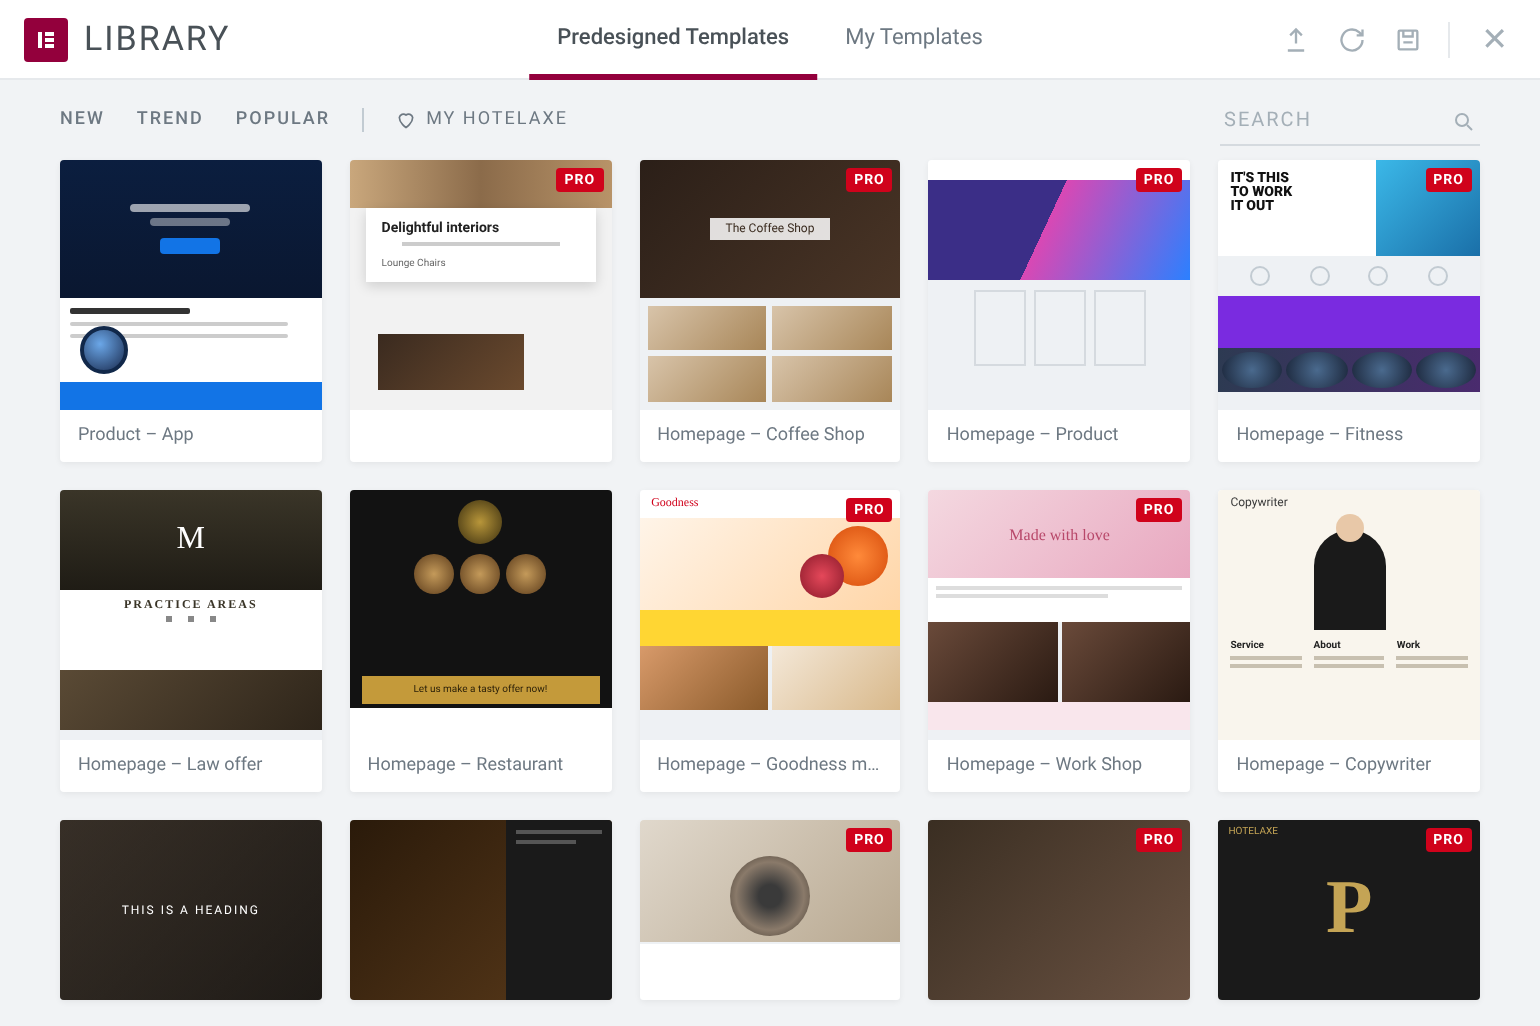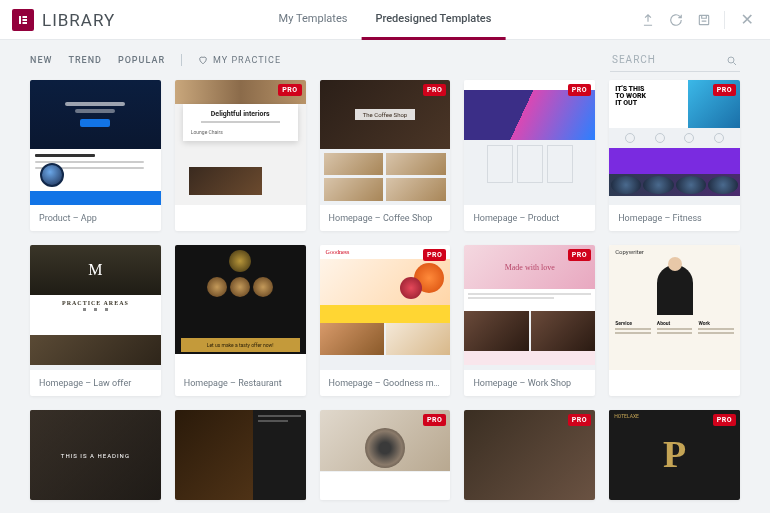--- a/index.html
+++ b/index.html
@@ -117,22 +117,22 @@
   <div class="logo-badge">
     <svg viewBox="0 0 24 24" fill="currentColor">
         <rect x="4" y="4" width="4" height="16"></rect>
         <rect x="11" y="4" width="9" height="4"></rect>
         <rect x="11" y="10" width="9" height="4"></rect>
         <rect x="11" y="16" width="9" height="4"></rect>
       </svg>
   </div>
   <div class="library-title">LIBRARY</div>
   <div class="tabs">
+    <div class="tab active">Predesigned Templates</div>
     <div class="tab">My Templates</div>
-    <div class="tab active">Predesigned Templates</div>
   </div>
   <div class="header-actions">
     <div class="icon-btn">
         <svg viewBox="0 0 24 24" fill="none" stroke="currentColor" stroke-width="2">
           <path d="M12 3v12M7 8l5-5 5 5M5 21h14"></path>
         </svg>
       </div>
     <div class="icon-btn">
         <svg viewBox="0 0 24 24" fill="none" stroke="currentColor" stroke-width="2">
           <path d="M21 12a9 9 0 1 1-3-6.7L21 8M21 3v5h-5"></path>
@@ -151,21 +151,21 @@
 
 <div class="toolbar">
   <span class="filter-link">NEW</span>
   <span class="filter-link">TREND</span>
   <span class="filter-link">POPULAR</span>
   <div class="tb-divider"></div>
   <div class="fav">
     <svg viewBox="0 0 24 24" fill="none" stroke="currentColor" stroke-width="2">
         <path d="M12 21s-8-5-8-12a5 5 0 0 1 8-3 5 5 0 0 1 8 3c0 7-8 12-8 12z"></path>
       </svg>
-    <span>MY PRACTICE</span>
+    <span>MY HOTELAXE</span>
   </div>
   <div class="search-wrap">
     <input class="search-input" placeholder="SEARCH" style="">
     <div class="search-icon"><svg viewBox="0 0 24 24" fill="none" stroke="currentColor" stroke-width="2">
           <circle cx="10" cy="10" r="6"></circle>
           <path d="M20 20l-5-5"></path>
         </svg></div>
   </div>
 </div>
 
@@ -188,21 +188,21 @@
     </div>
     <div class="card-title">Product – App</div>
   </div>
 
   <div class="card">
     <div class="thumb t-interior">
       <div class="pro-badge">PRO</div>
       <div class="bg"></div>
         <div class="topimg"></div>
       <div class="panel">
-          <div style="font-size:7px;font-weight:700;color:#222;text-align:center">Delightful interiors</div>
+          <div style="font-size:7px;font-weight:700;color:#222;">Delightful interiors</div>
           <div style="height:2px;background:#ccc;margin:3px 10px"></div>
           <div style="font-size:5px;color:#666;margin-top:6px">Lounge Chairs</div>
         </div>
       <div class="bottomimg"></div>
     </div>
   </div>
 
   <div class="card">
     <div class="thumb t-coffee">
       <div class="pro-badge">PRO</div>
@@ -344,20 +344,21 @@
             <div class="line"></div>
             <div class="line"></div>
           </div>
           <div>
             <h6>Work</h6>
             <div class="line"></div>
             <div class="line"></div>
           </div>
         </div>
     </div>
+    <div class="card-title">Homepage – Copywriter</div>
   </div>
 
   <div class="card row3">
     <div class="thumb t-r1">
         <div class="hero">THIS IS A HEADING</div>
       </div>
   </div>
   <div class="card row3">
     <div class="thumb t-r2">
         <div class="hero"></div>

